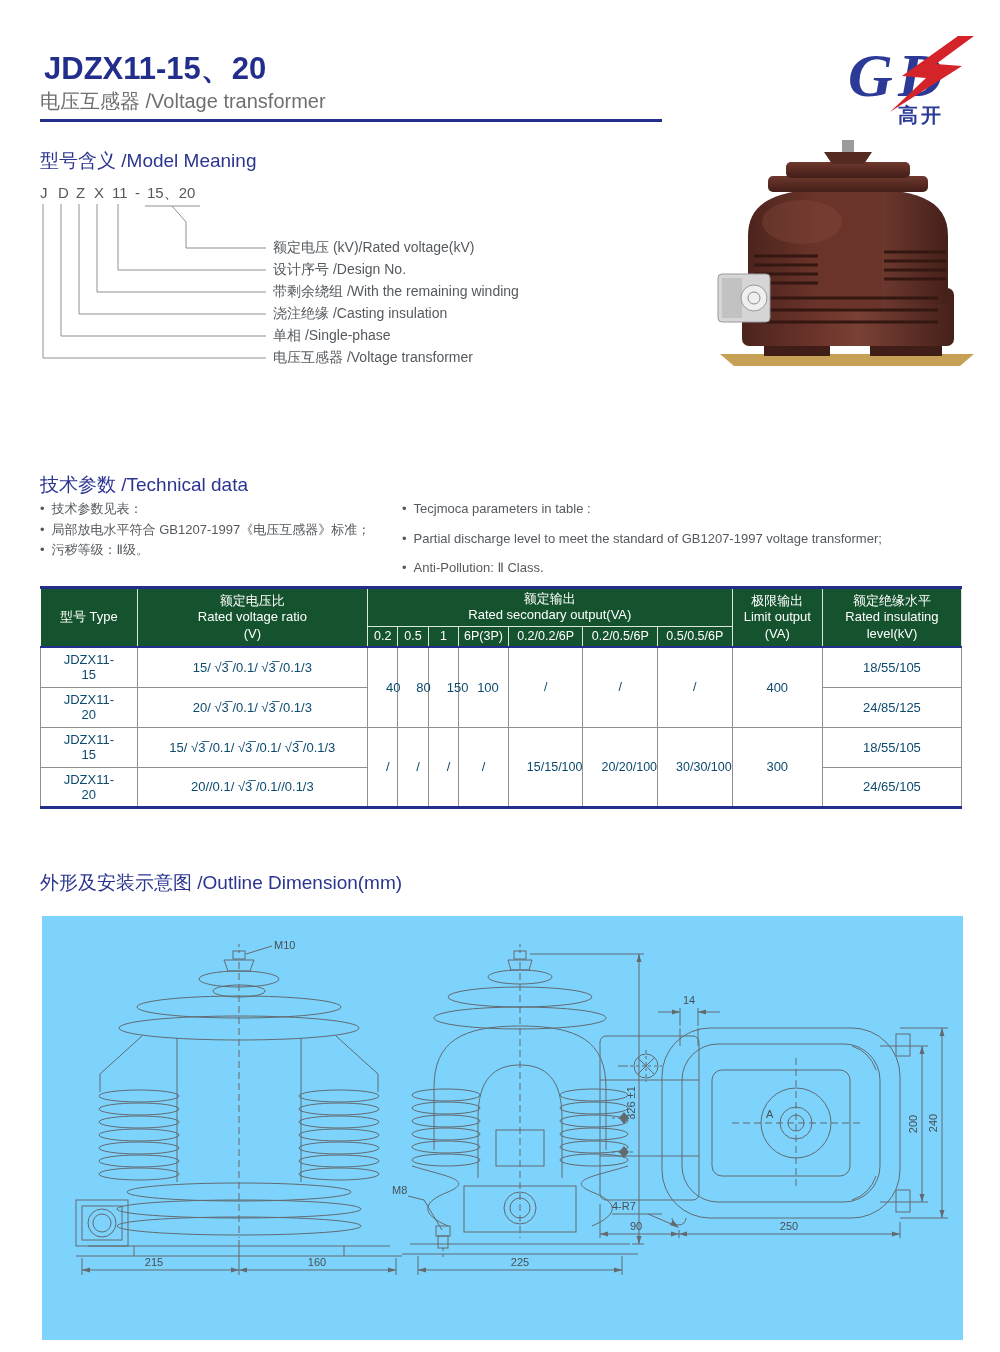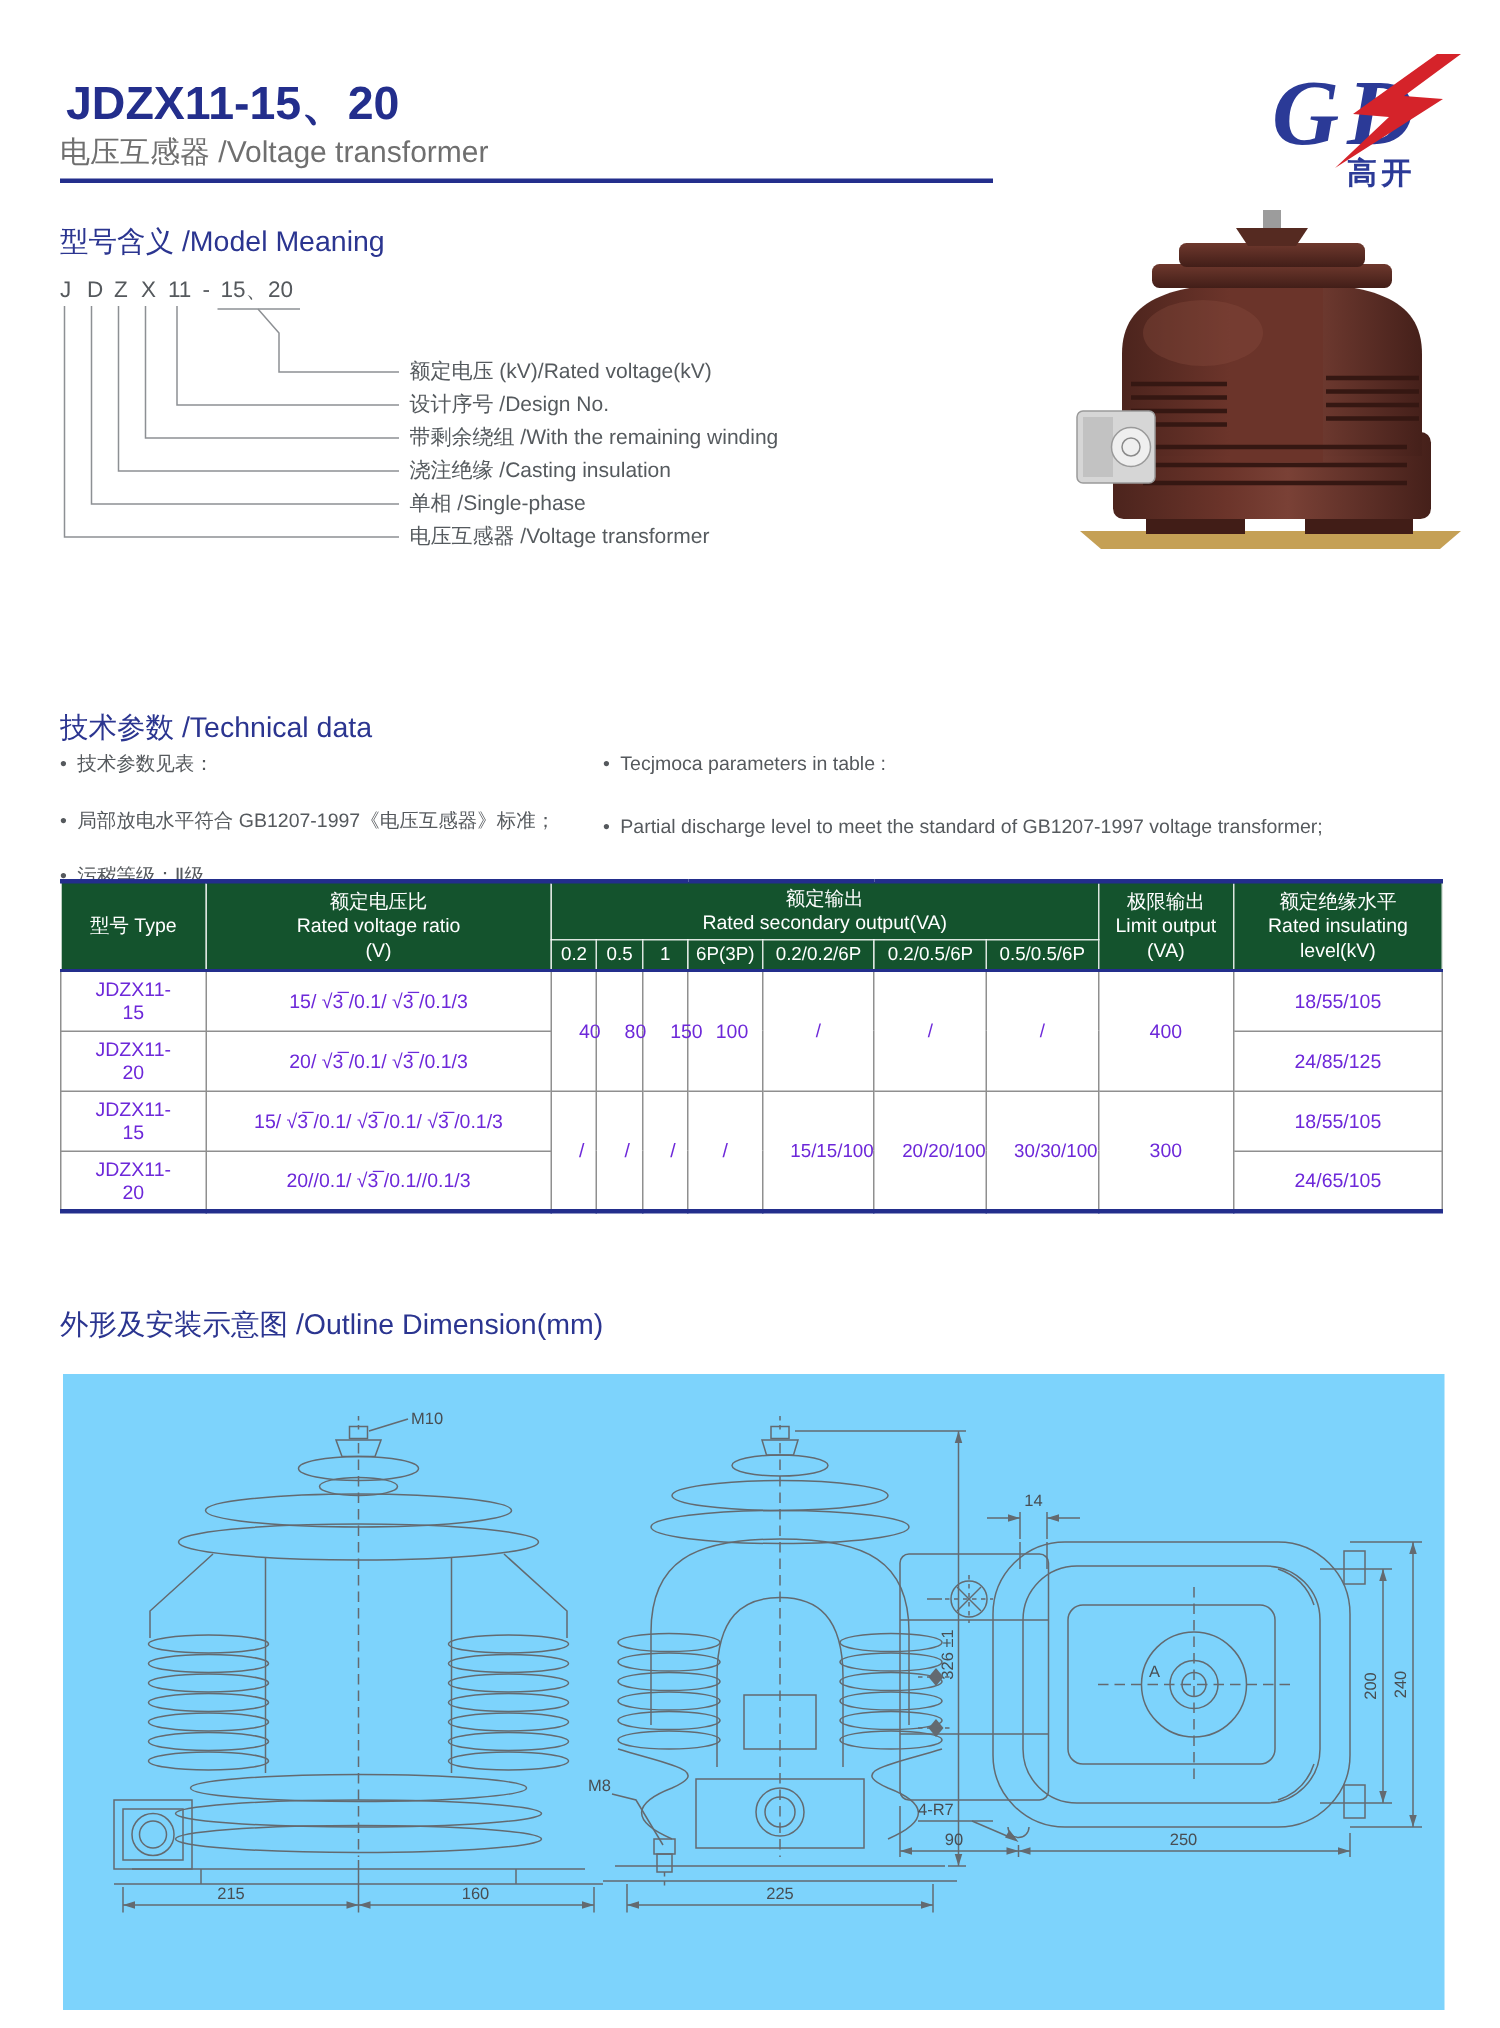--- a/index.html
+++ b/index.html
@@ -20,32 +20,32 @@
   .model-svg text { fill:#555a5e; font-size:14px; font-family:"Liberation Sans",sans-serif; }
   .model-svg .code { fill:#55595d; font-size:15px; }
   .model-svg line, .model-svg path { stroke:#8d9094; stroke-width:1; fill:none; }
 
   .photo-wrap { position:absolute; left:702px; top:136px; width:292px; height:246px; }
 
   .logo-wrap { position:absolute; left:846px; top:34px; width:146px; height:92px; }
 
   .bullets { position:absolute; left:40px; top:500px; width:930px; display:flex; }
   .bullet-col { display:flex; flex-direction:column; }
-  .bullet-col.zh { width:360px; gap:20px; }
-  .bullet-col.en { margin-left:2px; gap:24px; }
+  .bullet-col.zh { width:360px; gap:3px; }
+  .bullet-col.en { margin-left:2px; gap:12px; }
   .bullet { font-size:13px; color:#55595d; display:flex; align-items:flex-start; line-height:1.35; }
   .bullet::before { content:"•"; color:#55595d; margin-right:7px; font-size:13px; }
 
   table.spec { position:absolute; left:40px; top:586px; width:922px; border-collapse:collapse;
                border-top:3px solid #232e8c; border-bottom:3px solid #232e8c; table-layout:fixed; }
   table.spec thead th { background:#14532d; color:#ffffff; font-weight:400; font-size:13px;
                border:1px solid rgba(255,255,255,.85); padding:2px 1px; line-height:1.25; }
   table.spec thead { border-bottom:2px solid #232e8c; }
   table.spec thead tr.sub th { font-size:12.5px; height:16px; }
-  table.spec tbody td { border:1px solid #8f8f8f; color:#6d28d9; font-size:13px; text-align:center;
+  table.spec tbody td { border:1px solid #8f8f8f; color:#0c4a6e; font-size:13px; text-align:center;
                height:40px; padding:0 18px; background:#fff; }
   table.spec td.small { font-size:12.5px; }
   .hl { display:block; }
 
   .panel { position:absolute; left:42px; top:916px; width:921px; height:424px; background:#7dd3fc; }
   .panel svg { position:absolute; }
   .draw line, .draw path, .draw ellipse, .draw rect, .draw circle, .draw polyline { stroke:#636a70; stroke-width:1; fill:none; }
   .draw .dash { stroke-dasharray:7 4; }
   .draw .dash2 { stroke-dasharray:3 3; }
   .draw text { stroke:none; fill:#484e53; font-size:11px; font-family:"Liberation Sans",sans-serif; }

